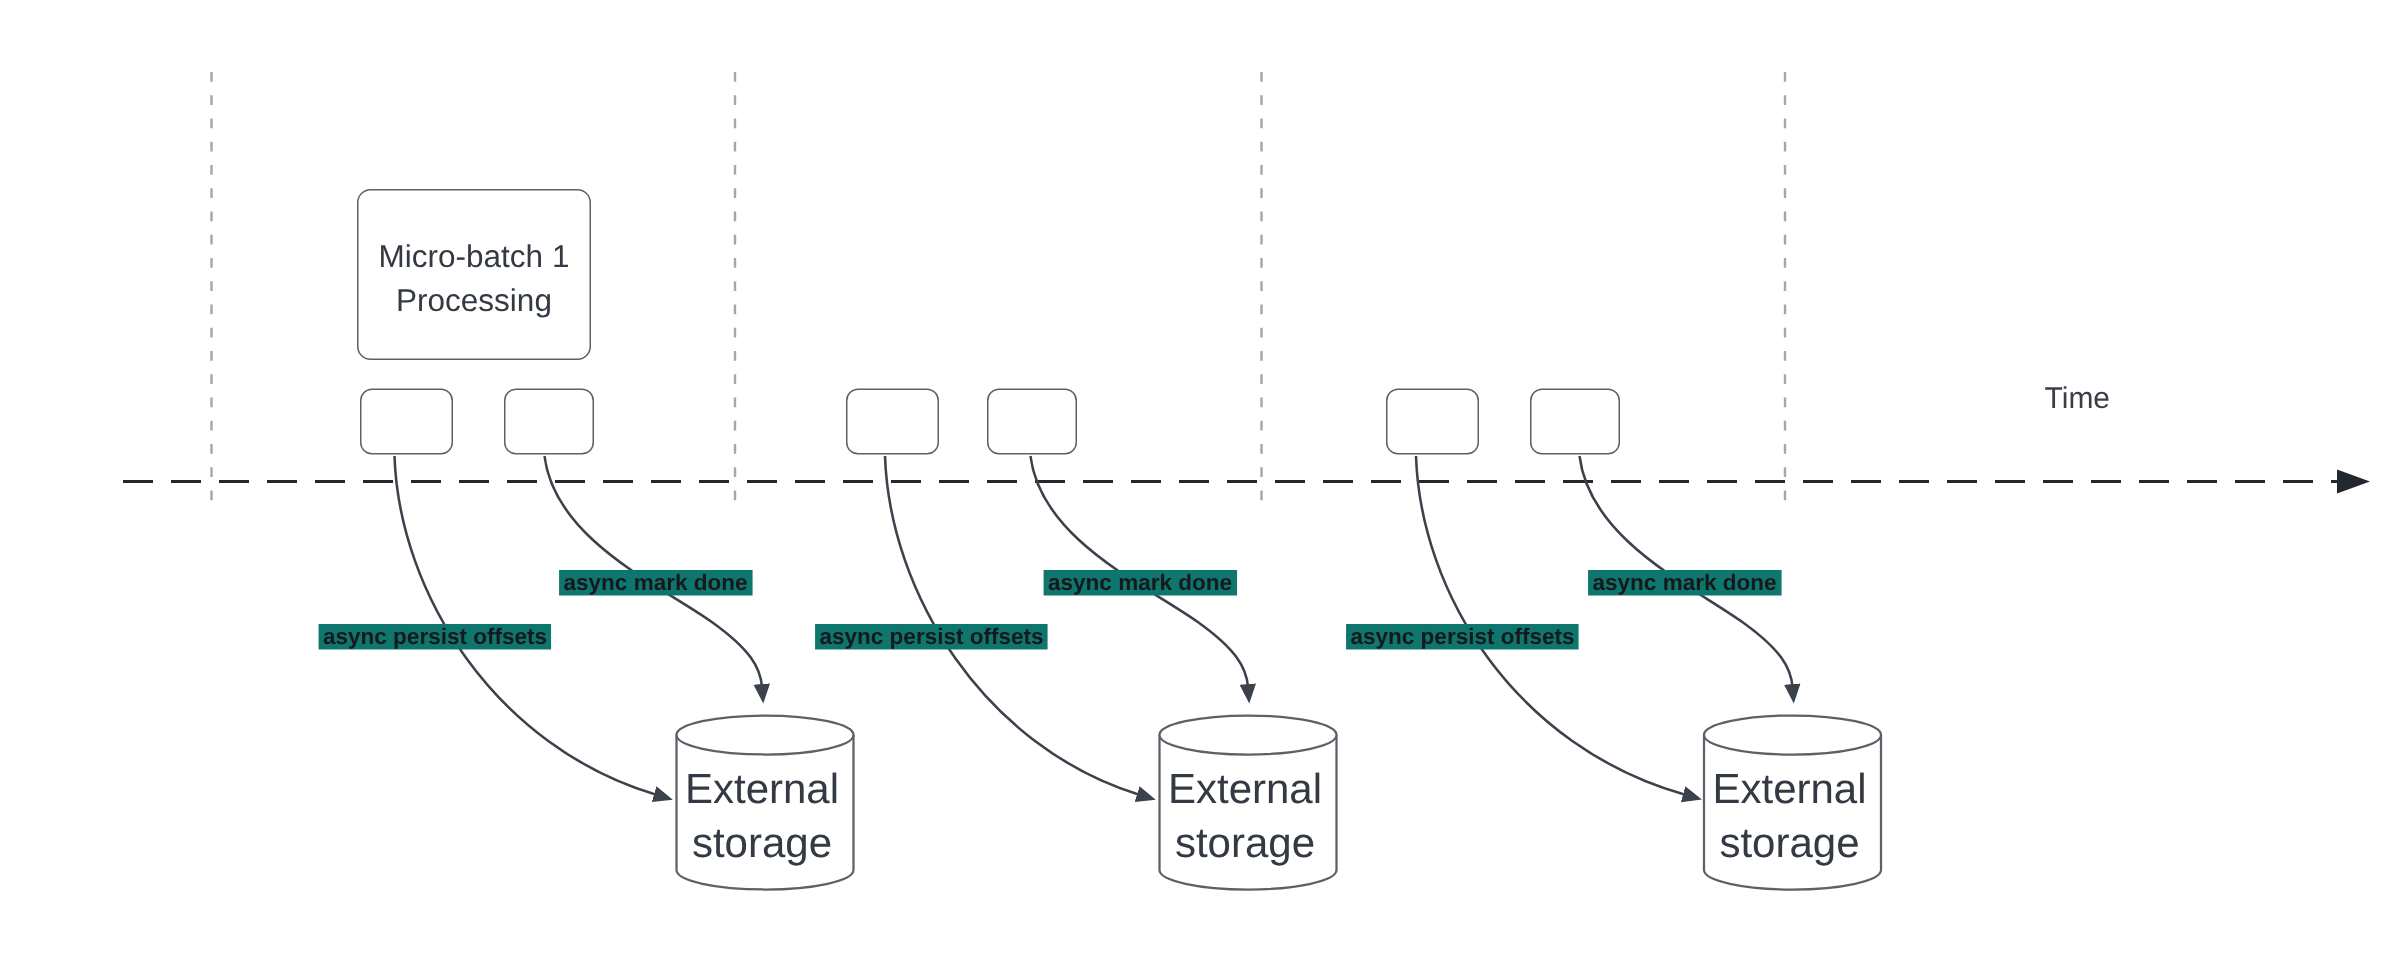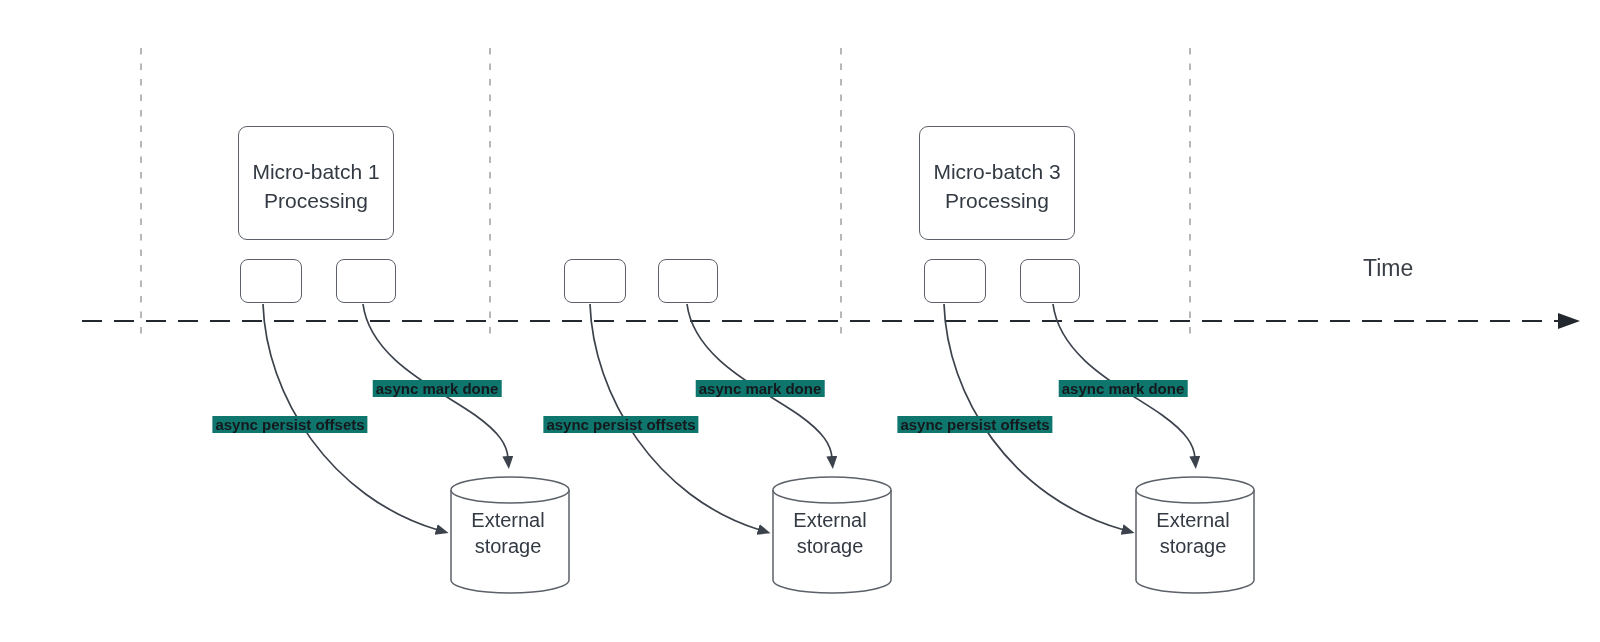--- a/index.html
+++ b/index.html
@@ -44,29 +44,29 @@
     font-size: 15px;
     font-weight: bold;
     color: #15181c;
     background: #0f766e;
     padding: 0 3px;
   }
   .storage-label {
     position: absolute;
     width: 114px;
     text-align: center;
-    font-size: 20px;
+    font-size: 28px;
     line-height: 1.28;
     color: #343a43;
   }
   .time-label {
     position: absolute;
     left: 1363px;
     top: 255px;
-    font-size: 23px;
+    font-size: 20px;
     color: #3a3f47;
   }
 </style>
 </head>
 <body>
 
 <div class="canvas">
 
   <svg class="layer" width="1600" height="642" viewBox="0 0 1600 642">
     <defs>
@@ -119,23 +119,20 @@
   <div class="flow-label" style="left:290px; top:416px;">async persist offsets</div>
   <div class="flow-label" style="left:437px; top:380px;">async mark done</div>
   <div class="storage-label" style="left:451px; top:508px;">External storage</div>
 
   <div class="sub-box" style="left:564px; top:259px;"></div>
   <div class="sub-box" style="left:658px; top:259px; width:60px;"></div>
   <div class="flow-label" style="left:621px; top:416px;">async persist offsets</div>
   <div class="flow-label" style="left:760px; top:380px;">async mark done</div>
   <div class="storage-label" style="left:773px; top:508px;">External storage</div>
 
-  <div class="proc-box" style="left:919px; top:126px;">
-    <span>Micro-batch 3 Processing</span>
-  </div>
   <div class="sub-box" style="left:924px; top:259px;"></div>
   <div class="sub-box" style="left:1020px; top:259px; width:60px;"></div>
   <div class="flow-label" style="left:975px; top:416px;">async persist offsets</div>
   <div class="flow-label" style="left:1123px; top:380px;">async mark done</div>
   <div class="storage-label" style="left:1136px; top:508px;">External storage</div>
 
   <div class="time-label">Time</div>
 
 </div>
 

